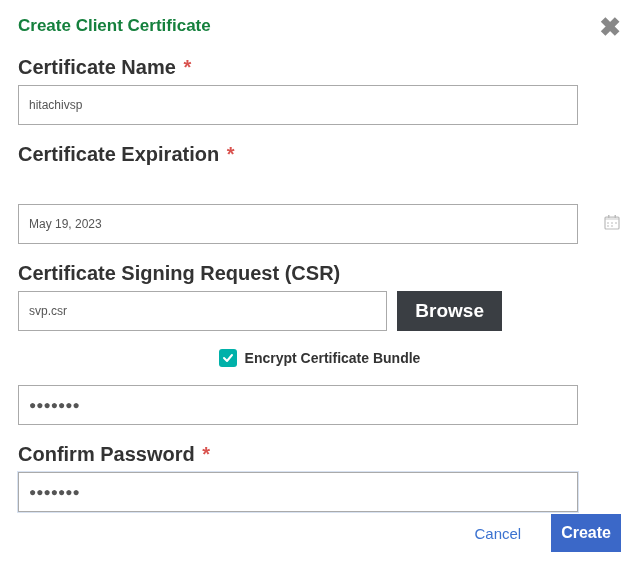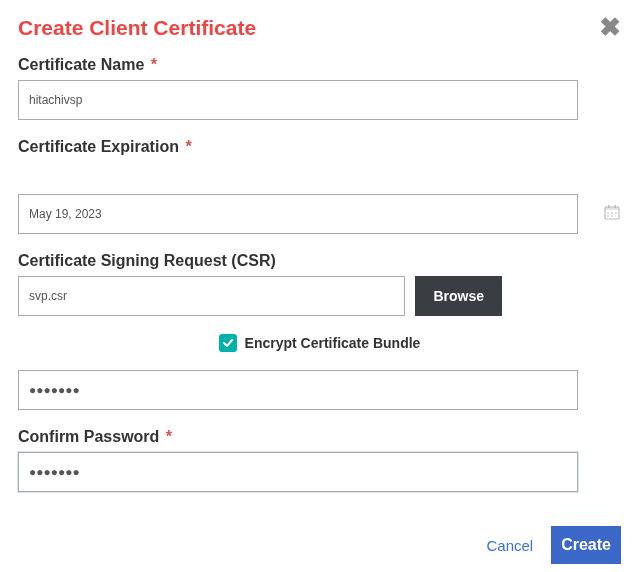--- a/index.html
+++ b/index.html
@@ -12,38 +12,38 @@
       padding: 16px 18px;
       color: #333;
     }
     .header {
       display: flex;
       justify-content: space-between;
       align-items: flex-start;
       margin-bottom: 16px;
     }
     .title {
-      font-size: 21px;
-      font-weight: 700;
-      color: #ef4444;
+      font-size: 17px;
+      font-weight: 700;
+      color: #15803d;
     }
     .close-icon {
       font-size: 26px;
       color: #888;
       font-weight: 700;
       cursor: pointer;
       line-height: 1;
       margin-top: -2px;
     }
     .field {
       margin-bottom: 18px;
     }
     .label {
       display: block;
-      font-size: 16px;
+      font-size: 20px;
       font-weight: 700;
       color: #333;
       margin-bottom: 6px;
     }
     .req {
       color: #d9534f;
       font-weight: 700;
       margin-left: 2px;
     }
     .input-text {
@@ -75,21 +75,21 @@
       align-items: stretch;
     }
     .csr-row .input-text {
       flex: 1;
       width: auto;
     }
     .browse-btn {
       background: #3a3e43;
       color: #fff;
       border: none;
-      font-size: 14px;
+      font-size: 19px;
       font-weight: 700;
       padding: 0 18px;
       cursor: pointer;
       font-family: inherit;
     }
     .checkbox-row {
       display: flex;
       align-items: center;
       gap: 8px;
       margin-bottom: 18px;
@@ -107,25 +107,25 @@
       flex-shrink: 0;
     }
     .chk svg { display: block; }
     .chk-label {
       font-size: 14px;
       font-weight: 700;
       color: #333;
     }
     .footer {
       position: absolute;
-      bottom: 8px;
+      bottom: 20px;
       right: 18px;
       display: flex;
       align-items: center;
-      gap: 18px;
+      gap: 30px;
     }
     .cancel-link {
       color: #3b72d0;
       font-size: 15px;
       cursor: pointer;
     }
     .create-btn {
       background: #3b68c8;
       color: #fff;
       border: none;

